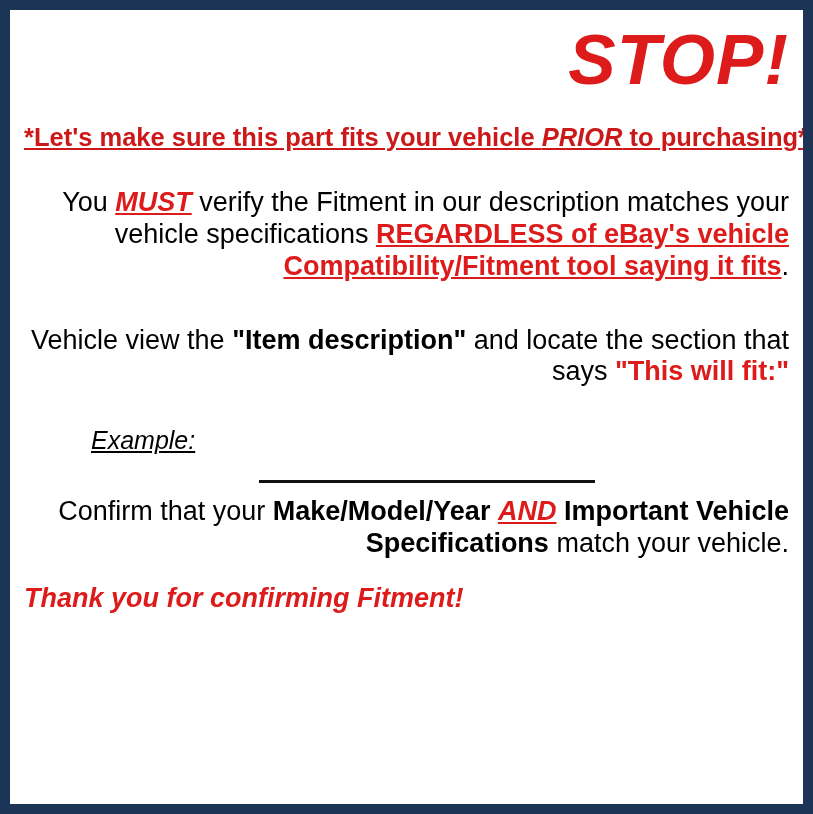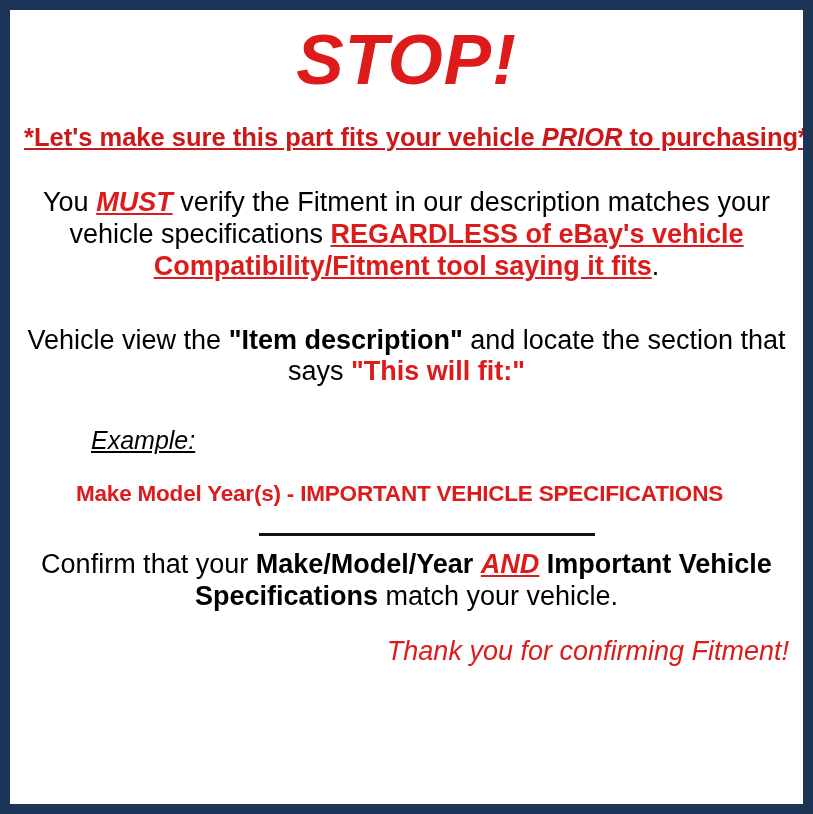--- a/index.html
+++ b/index.html
@@ -21,21 +21,21 @@
   }
   .inner {
     box-sizing: border-box;
     width: 100%;
     height: 100%;
     padding: 0 14px;
     display: block;
   }
 
   .stop-title {
-    text-align: center;
+    text-align: right;
     color: #dd1b1b;
     font-weight: bold;
     font-style: italic;
     font-size: 71px;
     line-height: 1.0;
     letter-spacing: 1px;
     margin: 14px 0 0 0;
     padding: 0;
   }
 
@@ -45,21 +45,21 @@
     font-weight: bold;
     font-size: 25.5px;
     line-height: 1.1;
     text-decoration: underline;
     margin: 28px 0 0 0;
     white-space: nowrap;
   }
   .tagline .ital { font-style: italic; text-align: right; }
 
   .para {
-    text-align: center;
+    text-align: right;
     color: #000000;
     font-size: 27px;
     line-height: 1.18;
     margin: 0;
     padding: 0;
   }
 
   .p-must { margin-top: 36px; }
   .p-itemdesc { margin-top: 42px; }
   .p-confirm { margin-top: 0px; }
@@ -108,23 +108,23 @@
   }
   .divider {
     width: 336px;
     height: 3px;
     background: #111111;
   }
 
   .confirm-wrap { margin-top: 13px; }
 
   .thanks {
-    text-align: right;
+    text-align: left;
     color: #dd1b1b;
-    font-weight: normal;
+    font-weight: bold;
     font-style: italic;
     font-size: 27px;
     line-height: 1.2;
     margin: 22px 0 0 0;
   }
 </style>
 </head>
 <body>
 
 <div class="page">
@@ -139,21 +139,20 @@
     <div class="para p-must">
       <span>You </span><span class="red b i u">MUST</span><span> verify the Fitment in our description matches your vehicle specifications </span><span class="red b u">REGARDLESS of eBay's vehicle Compatibility/Fitment tool saying it fits</span><span class="blk">.</span>
     </div>
 
     <div class="para p-itemdesc">
       <span>Vehicle view the </span><span class="b">"Item description"</span><span> and locate the section that says </span><span class="red b">"This will fit:"</span>
     </div>
 
     <div class="example-block">
       <div class="example-label">Example:</div>
-      <div class="example-spec">Make Model Year(s) - IMPORTANT VEHICLE SPECIFICATIONS</div>
     </div>
 
     <div class="divider-wrap">
       <div class="divider"></div>
     </div>
 
     <div class="confirm-wrap">
       <div class="para p-confirm">
         <span>Confirm that your </span><span class="b">Make/Model/Year</span><span>&nbsp;</span><span class="red b i u">AND</span><span>&nbsp;</span><span class="b">Important Vehicle Specifications</span><span> match your vehicle.</span>
       </div>

